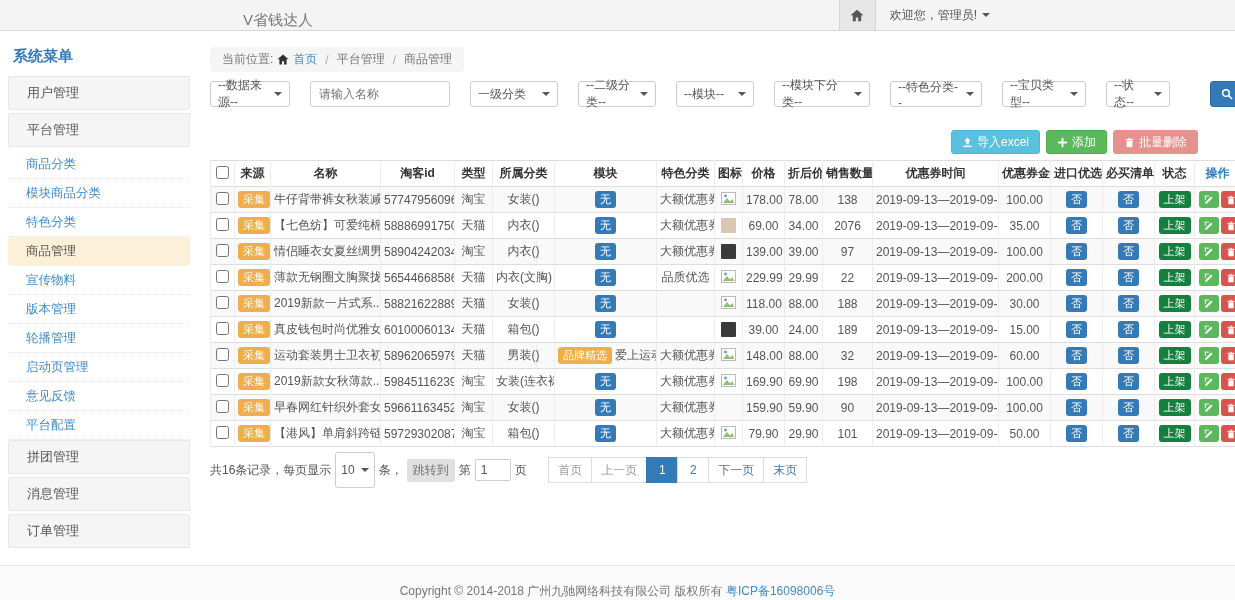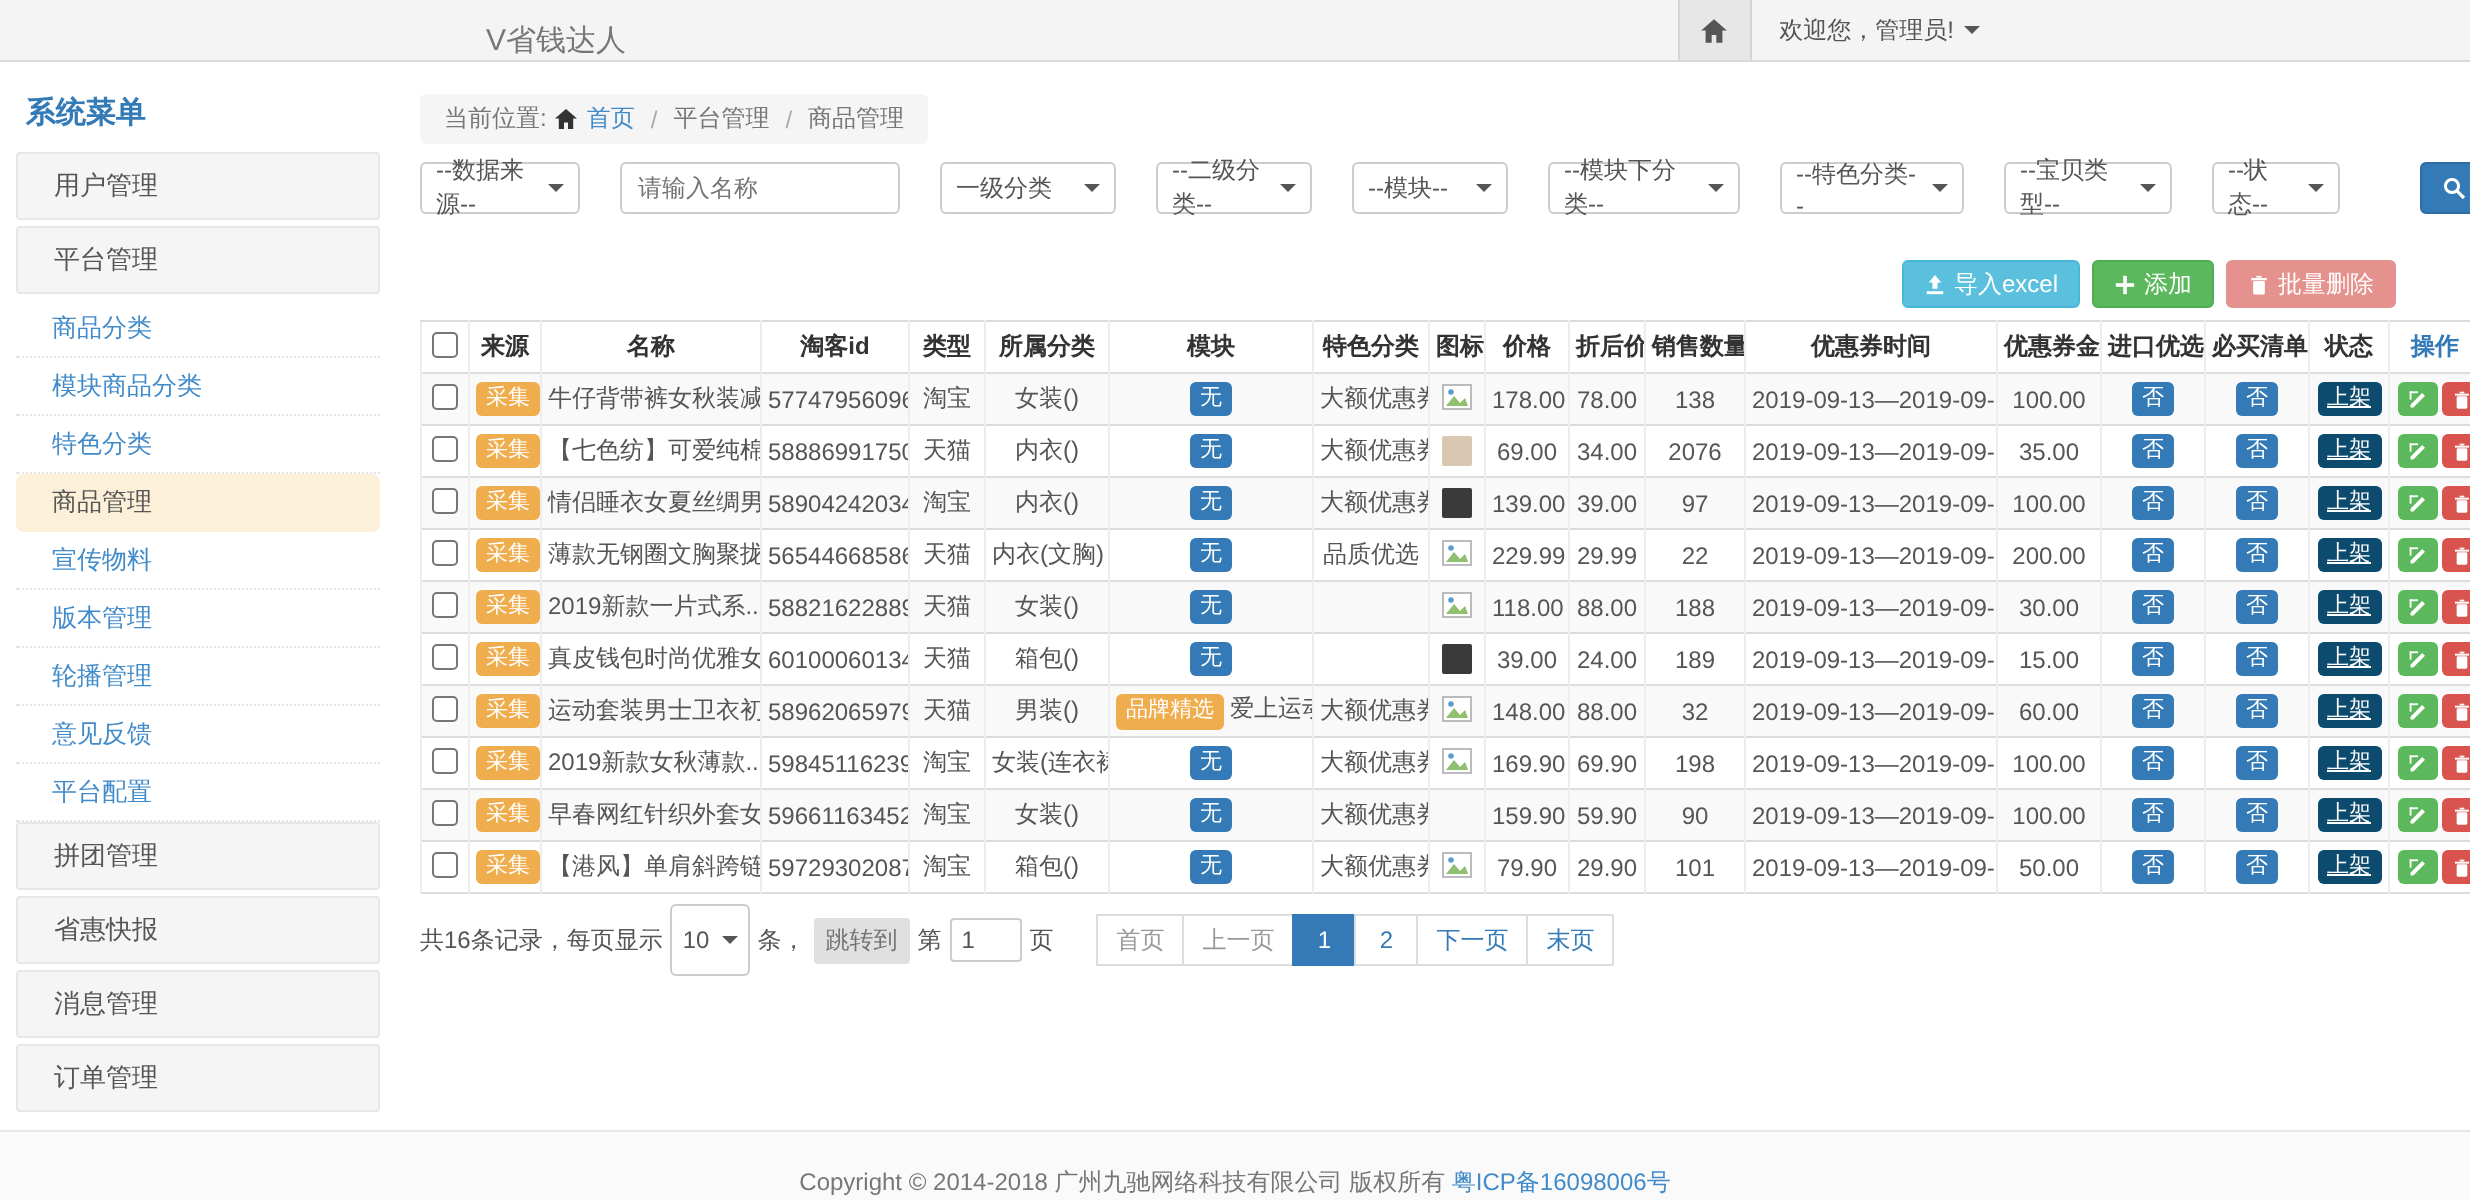--- a/index.html
+++ b/index.html
@@ -61,21 +61,21 @@
     text-align:center; padding:2px 3px; overflow:hidden; white-space:nowrap; }
   th:first-child, td:first-child { border-left:1px solid #ededed; }
   table { border-bottom:1px solid #ddd; }
   th { color:#333; font-weight:bold; background:#fff; }
   td { color:#555; }
   th.op-head { color:#337ab7; }
   tbody tr:nth-child(odd) { background:#f9f9f9; }
   .badge { display:inline-block; padding:2px 5px; font-size:11px; border-radius:3px; color:#fff; line-height:1.2; }
   .bg-orange { background:#f0ad4e; }
   .bg-blue { background:#337ab7; cursor:pointer; }
-  .bg-green { background:#0c4a6e; cursor:pointer;text-decoration:underline; }
+  .bg-green { background:#15803d; cursor:pointer; }
   .opbtn { display:inline-flex; width:20px; height:17px; border-radius:3px; align-items:center;
     justify-content:center; margin:0 1px; cursor:pointer; vertical-align:middle; }
   .op-edit { background:#5cb85c; }
   .op-del { background:#d9534f; }
   .thumb { display:inline-block; width:15px; height:15px; border-radius:1px; vertical-align:middle; }
   .thumb-dark { background:#3a3a3a; }
   .thumb-beige { background:#d9c7b2; }
   .mod-txt { margin-left:3px; }
 
   
@@ -123,24 +123,24 @@
     <div id="side-menu">
         <div class="side-group">用户管理</div>
         <div class="side-group">平台管理</div>
         <div class="side-sub">商品分类</div>
         <div class="side-sub">模块商品分类</div>
         <div class="side-sub">特色分类</div>
         <div class="side-sub active">商品管理</div>
         <div class="side-sub">宣传物料</div>
         <div class="side-sub">版本管理</div>
         <div class="side-sub">轮播管理</div>
+        <div class="side-sub">启动页管理</div>
         <div class="side-sub">意见反馈</div>
         <div class="side-sub">平台配置</div>
         <div class="side-group">拼团管理</div>
-        <div class="side-group">省惠快报</div>
         <div class="side-group">消息管理</div>
         <div class="side-group">订单管理</div>
       </div>
   </aside>
 
   <main class="main">
     <div class="breadcrumb">
       <span>当前位置:</span>
       <svg width="12" height="11" viewBox="0 0 12 11">
           <path d="M6 0.5 L11.5 5.3 H9.6 V10.5 H7 V7.2 H5 V10.5 H2.4 V5.3 H0.5 Z" fill="#333"></path>

